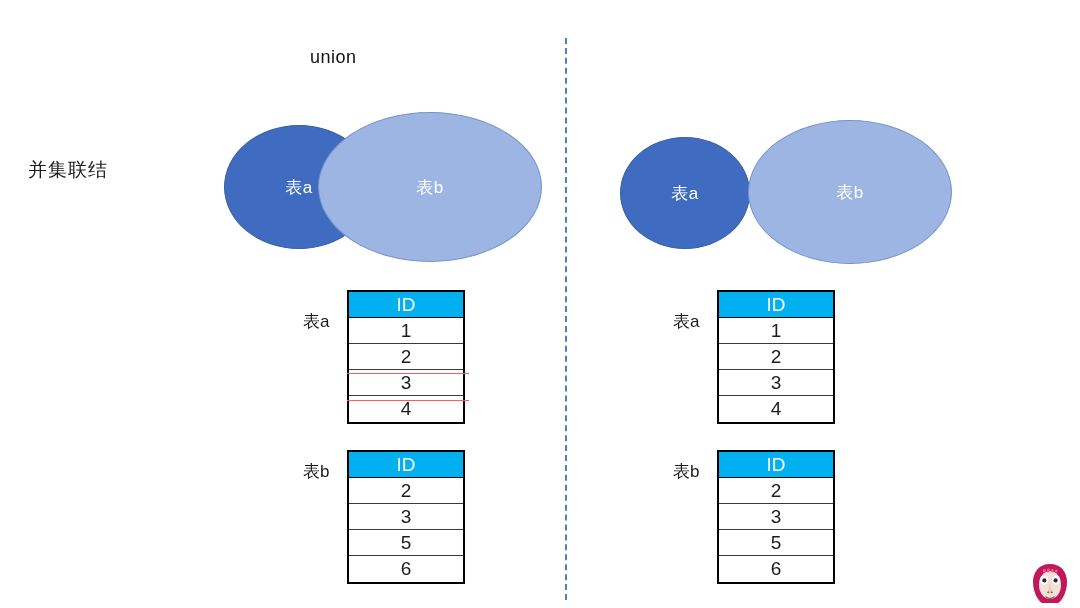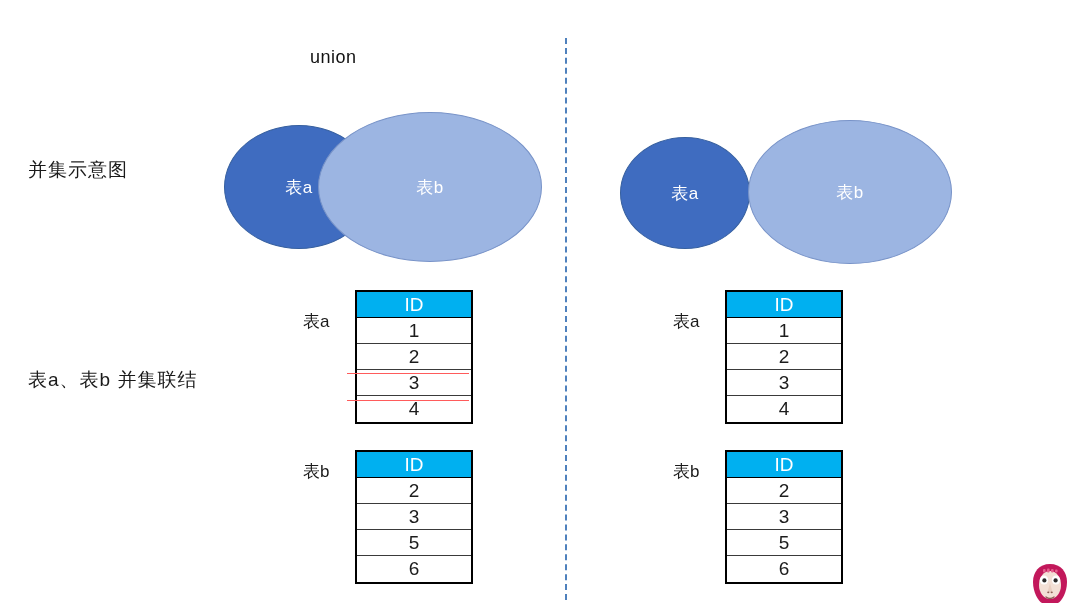--- a/index.html
+++ b/index.html
@@ -71,21 +71,20 @@
   #venn-right-b{left:748px;top:120px;width:202px;height:142px;}
 
   
   .tbl{
     position:absolute;
     width:118px;
     border:2px solid #000000;
     border-collapse:collapse;
     box-sizing:border-box;
     background:#0ea5e9;
-    margin-left:8px;
   }
   .tbl .cell{
     height:26px;
     line-height:26px;
     text-align:center;
     font-size:19px;
     color:#1c1c1c;
     border-bottom:1px solid #3a3a3a;
     box-sizing:border-box;
     background:#ffffff;
@@ -138,22 +137,21 @@
 </style>
 </head>
 <body>
 
 <div class="canvas">
 
   <div class="divider"></div>
 
   <div class="col-title" id="title-union">union</div>
 
-  <div class="row-label" id="label-venn">并集示意图</div>
-  <div class="row-label" id="label-tables">表a、表b 并集联结</div>
+  <div class="row-label" id="label-venn">并集联结</div>
 
   <div class="ellipse ell-a" id="venn-left-a">
     <span class="ell-label">表a</span>
   </div>
   <div class="ellipse ell-b" id="venn-left-b">
     <span class="ell-label">表b</span>
   </div>
 
   <div class="ellipse ell-a" id="venn-right-a">
     <span class="ell-label">表a</span>

